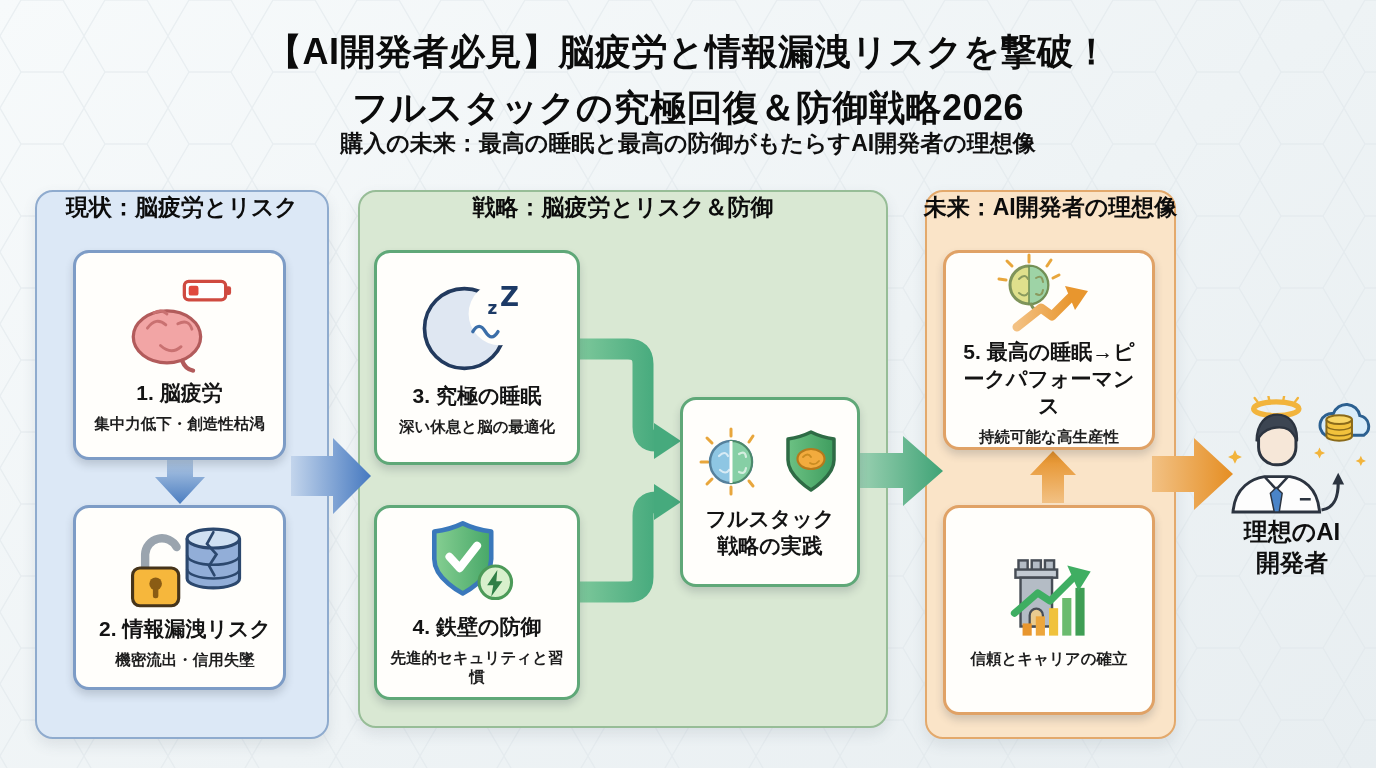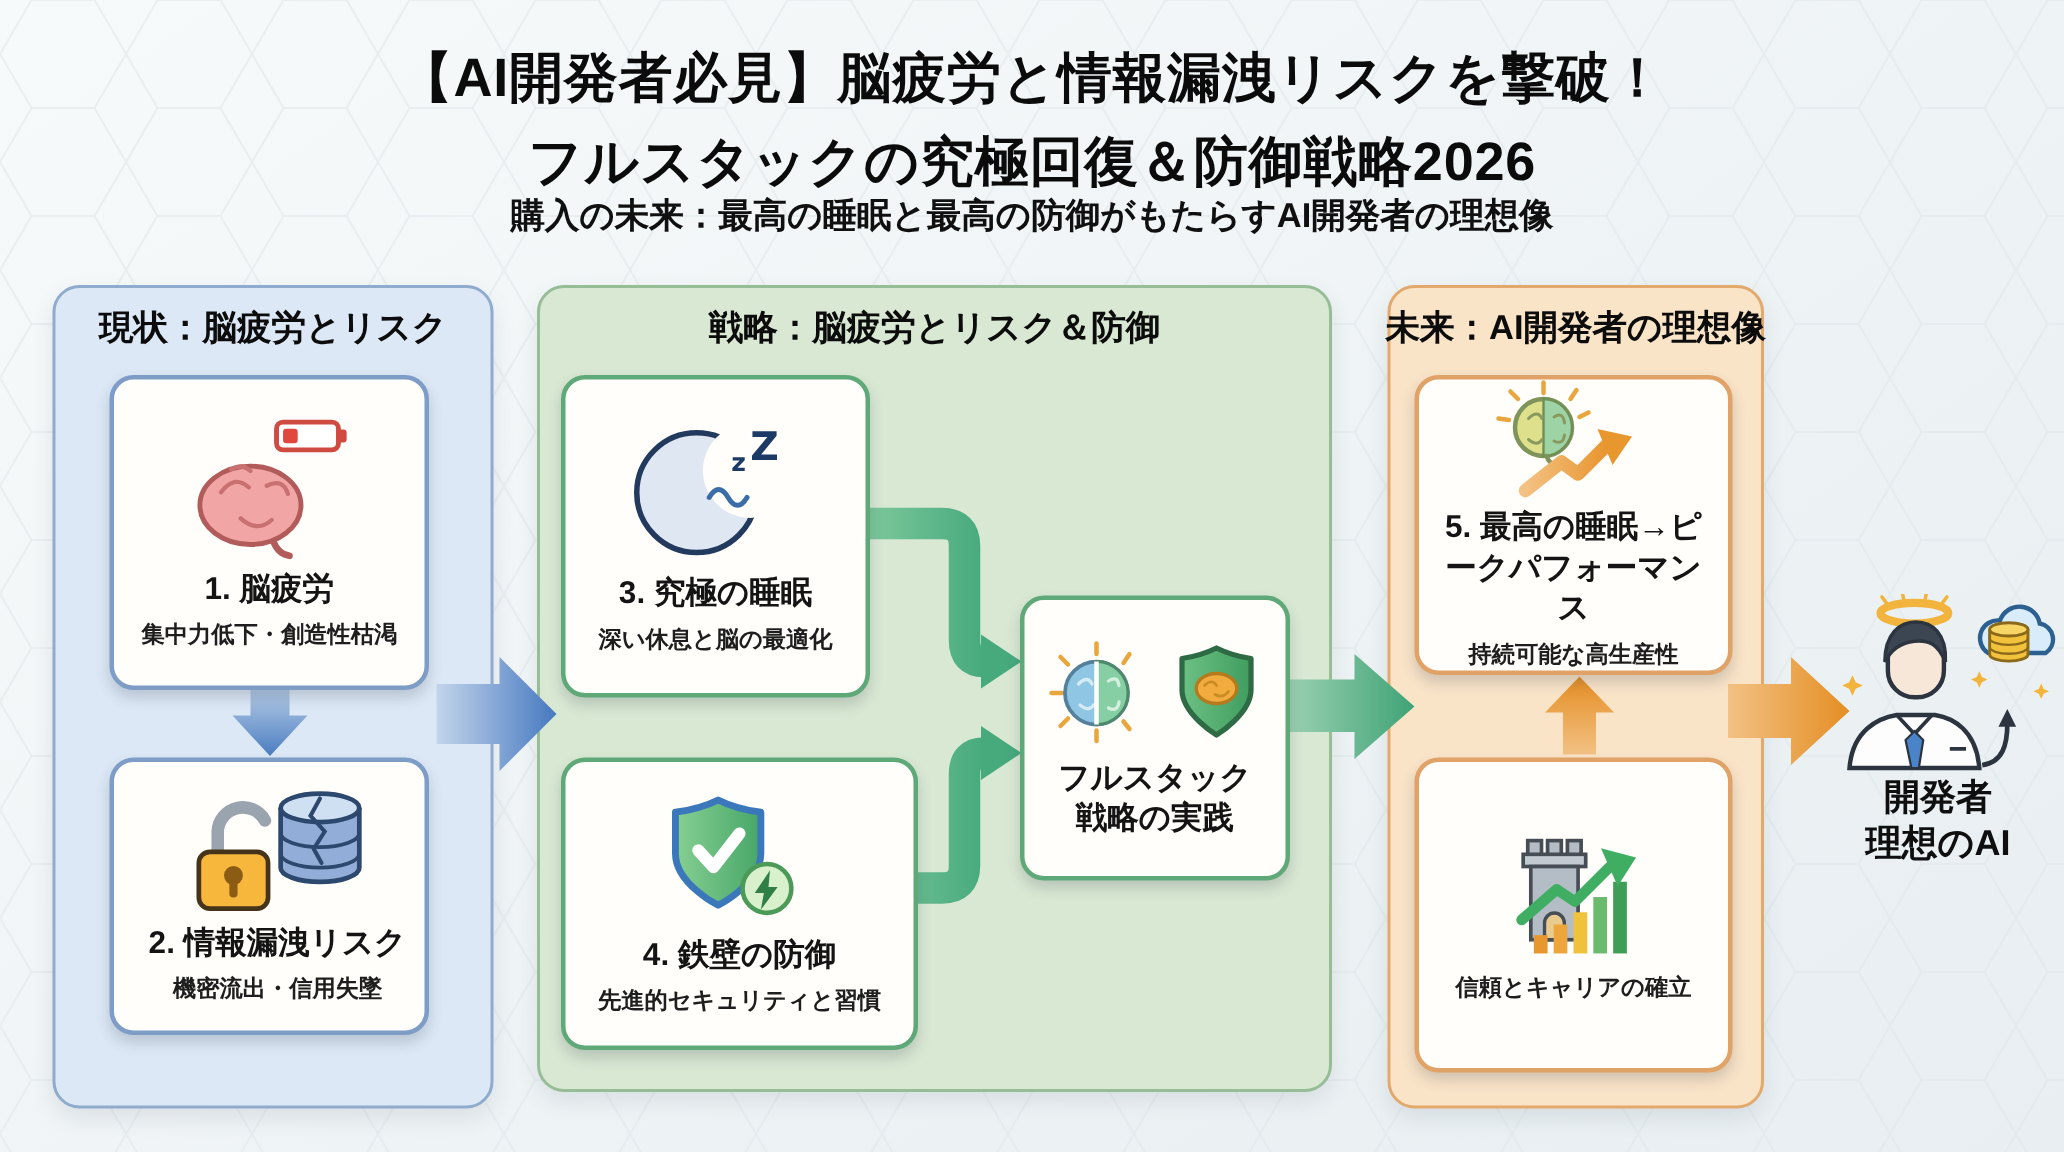--- a/index.html
+++ b/index.html
@@ -20,39 +20,39 @@
     position:absolute; top:128px; left:0; width:100%; z-index:3;
     text-align:center; font-size:23px; font-weight:700; color:#101010;
   }
 
   
   .panel { position:absolute; z-index:1; border-radius:18px; box-shadow:0 6px 14px rgba(70,90,110,.12); }
   .panel-current  { left:35px;  top:190px; width:290px; height:545px; background:#dce8f6; border:2px solid #8fabce; }
   .panel-strategy { left:358px; top:190px; width:526px; height:534px; background:#d9e8d3; border:2px solid #97bd97; }
   .panel-future   { left:925px; top:190px; width:247px; height:545px; background:#fae4c8; border:2px solid #e3a96c; }
   .panel-header {
-    position:relative; margin-top:11px; text-align:center; white-space:nowrap;
+    position:relative; text-align:center; white-space:nowrap;
     font-size:23px; font-weight:900; color:#0c0c0c;
   }
   .panel-future .panel-header { margin-left:-20px; width:287px; }
 
   
   .card {
     position:absolute; z-index:3; background:#fffefb; border-radius:16px;
     box-shadow:0 5px 9px rgba(50,60,75,.20);
     display:flex; flex-direction:column; align-items:center; justify-content:center;
     text-align:center; padding:6px 8px; box-sizing:border-box;
   }
   .card.blue   { border:3px solid #7d9cc6; }
   .card.green  { border:3px solid #5fa878; }
   .card.orange { border:3px solid #e0a266; }
   .card-1 { left:73px;  top:250px; width:213px; height:210px; }
   .card-2 { left:73px;  top:505px; width:213px; height:185px;padding-left:19px; }
   .card-3 { left:374px; top:250px; width:206px; height:215px; }
-  .card-4 { left:374px; top:505px; width:238px; height:195px; }
+  .card-4 { left:374px; top:505px; width:206px; height:195px; }
   .card-center { left:680px; top:385px; width:180px; height:190px;margin-top:12px; }
   .card-5 { left:943px; top:250px; width:212px; height:200px;text-align:center; }
   .card-6 { left:943px; top:505px; width:212px; height:210px; }
   .card-title { font-size:21px; font-weight:900; color:#141414; line-height:1.28; margin-top:4px; }
   .card-sub   { font-size:15.5px; font-weight:700; color:#1e1e1e; margin-top:8px; line-height:1.2; }
   .card-icon  { line-height:0; }
 
   
   .arrows { position:absolute; left:0; top:0; z-index:2; pointer-events:none; }
 
@@ -337,18 +337,18 @@
         <path d="M44 46 C44 27 54 19 65 19 C76 19 86 27 85 46 C80 34 74 31 64 32 C54 33 48 38 44 46 Z" fill="#3c4552" stroke="#2c3440" stroke-width="2.4"></path>
         <path d="M20 118 C22 92 40 84 52 82 L78 82 C90 84 106 92 108 118 Z" fill="#fdfdfd" stroke="#2c3440" stroke-width="3"></path>
         <path d="M52 82 L64 95 L76 82" fill="none" stroke="#2c3440" stroke-width="2.5"></path>
         <polygon points="64,93 58,99 62,118 67,118 70,99" fill="#4a84c8" stroke="#2c3440" stroke-width="1.5"></polygon>
         <line x1="88" y1="105" x2="99" y2="105" stroke="#2c3440" stroke-width="2.6"></line>
         <path d="M110 116 C124 114 127 102 127 88" fill="none" stroke="#2c3440" stroke-width="3.2"></path>
         <polygon points="121,90 133,90 127,78" fill="#2c3440"></polygon>
       </svg>
     </div>
     <div class="goal-label">
+      <div>理想のAI</div>
       <div>開発者</div>
-      <div>理想のAI</div>
     </div>
   </div>
 
 </div>
 
 </body></html>

